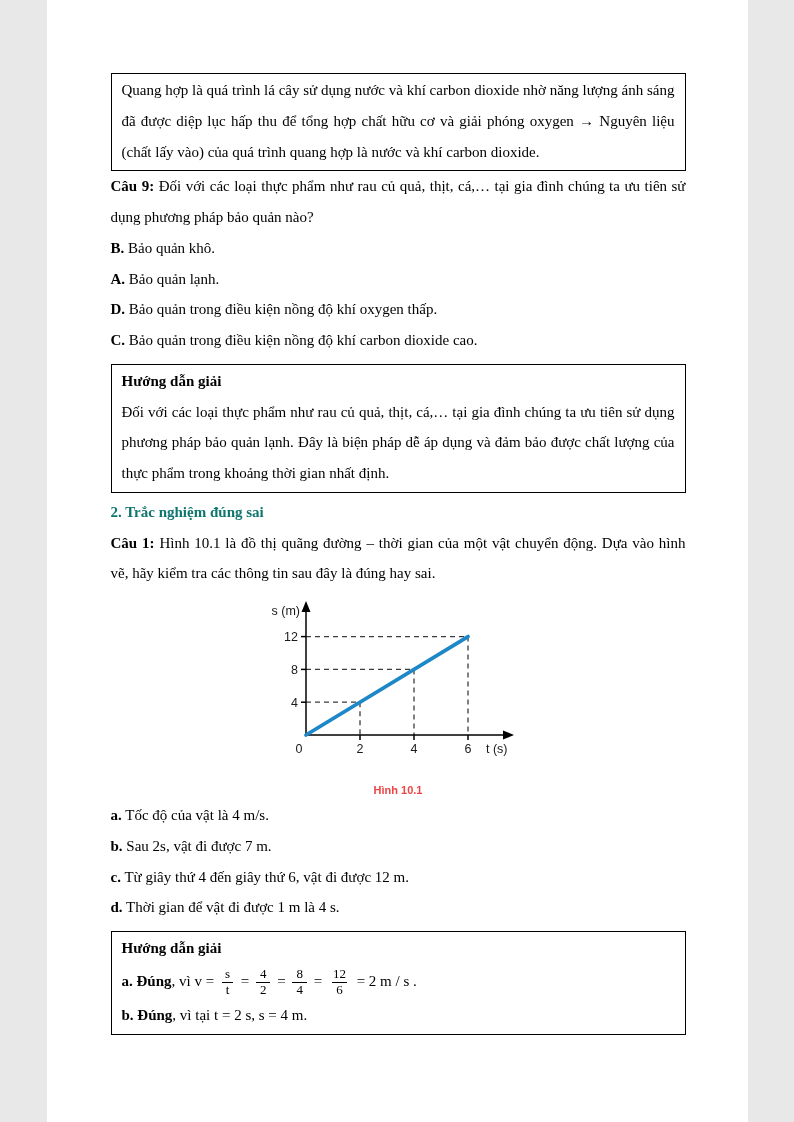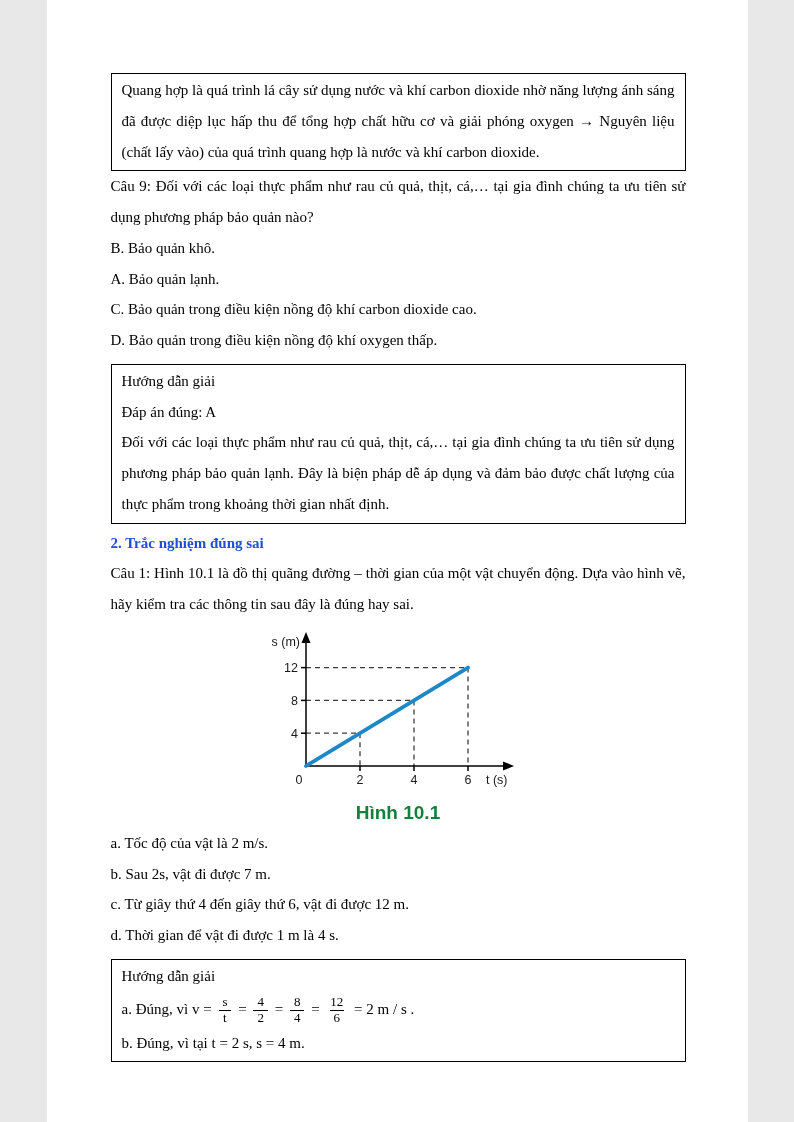--- a/index.html
+++ b/index.html
@@ -10,26 +10,26 @@
     background:#ffffff;
     box-sizing:border-box;
     padding:73px 62px 30px 64px;
     font-family:"Liberation Serif", serif;
     font-size:15px;
     color:#000;
     overflow:hidden;
   }
   .para { margin:0; line-height:2.05; text-align:justify; }
   .line { margin:0; line-height:2.05; }
-  b { font-weight:normal; }
+  b { font-weight:bold; }
   .box { border:1px solid #000; padding:1px 10px 3px 10px; }
   .solution { margin-top:8px; }
   .heading-red { margin-top:4px; font-weight:bold; }
   .chart-wrap { text-align:center; margin:8px 0 4px 0; }
-  .caption { font-family:"Liberation Sans", sans-serif; font-weight:bold; font-size:19px; margin-top:6px; color:#15803d; }
+  .caption { font-family:"Liberation Sans", sans-serif; font-weight:bold; font-size:11px; margin-top:19px; color:#ef4444; }
   .axis, .tickmark { stroke:#000; stroke-width:1.5; }
   .arrowhead { fill:#000; }
   .clabel { font-family:"Liberation Sans", sans-serif; font-size:12.5px; fill:#1a1a1a; }
   [data-name="guide-lines"] polyline { fill:none; stroke:#3c3c3c; stroke-width:1.3; stroke-dasharray:5 4; }
   .math { white-space:nowrap; }
   .frac { display:inline-flex; flex-direction:column; align-items:center; vertical-align:middle; font-size:13px; line-height:1.15; margin:0 3px; }
   .frac .num { padding:0 4px; }
   .frac .den { border-top:1px solid #000; padding:0 4px; }
   .formula-line { padding:2px 0; }
 </style>
@@ -39,30 +39,29 @@
 <div class="page" data-name="worksheet-page">
 
   <div class="box" data-name="intro-box">
     <p class="para" data-name="intro-text">Quang hợp là quá trình lá cây sử dụng nước và khí carbon dioxide nhờ năng lượng ánh sáng đã được diệp lục hấp thu để tổng hợp chất hữu cơ và giải phóng oxygen → Nguyên liệu (chất lấy vào) của quá trình quang hợp là nước và khí carbon dioxide.</p>
   </div>
 
   <p class="para" data-name="question-9"><b data-name="question-9-label">Câu 9:</b><span data-name="question-9-text"> Đối với các loại thực phẩm như rau củ quả, thịt, cá,… tại gia đình chúng ta ưu tiên sử dụng phương pháp bảo quản nào?</span></p>
 
   <div class="line" data-name="question-9-option-b"><b data-name="option-b-label">B.</b><span data-name="option-b-text"> Bảo quản khô.</span></div>
   <div class="line" data-name="question-9-option-a"><b data-name="option-a-label">A.</b><span data-name="option-a-text"> Bảo quản lạnh.</span></div>
+  <div class="line" data-name="question-9-option-d"><b data-name="option-d-label">D.</b><span data-name="option-d-text"> Bảo quản trong điều kiện nồng độ khí oxygen thấp.</span></div>
   <div class="line" data-name="question-9-option-c"><b data-name="option-c-label">C.</b><span data-name="option-c-text"> Bảo quản trong điều kiện nồng độ khí carbon dioxide cao.</span></div>
-  <div class="line" data-name="question-9-option-d"><b data-name="option-d-label">D.</b><span data-name="option-d-text"> Bảo quản trong điều kiện nồng độ khí oxygen thấp.</span></div>
 
   <div class="box solution" data-name="solution-9-box">
     <p class="line" data-name="solution-9-title"><b>Hướng dẫn giải</b></p>
-    <p class="line" data-name="solution-9-answer"><b>Đáp án đúng: A</b></p>
     <p class="para" data-name="solution-9-explanation">Đối với các loại thực phẩm như rau củ quả, thịt, cá,… tại gia đình chúng ta ưu tiên sử dụng phương pháp bảo quản lạnh. Đây là biện pháp dễ áp dụng và đảm bảo được chất lượng của thực phẩm trong khoảng thời gian nhất định.</p>
   </div>
 
-  <p class="line heading-red" data-name="section-2-heading" style="color: #1d4ed8;">2. Trắc nghiệm đúng sai</p>
+  <p class="line heading-red" data-name="section-2-heading" style="color: #0f766e;">2. Trắc nghiệm đúng sai</p>
 
   <p class="para" data-name="question-1"><b data-name="question-1-label">Câu 1:</b><span data-name="question-1-text"> Hình 10.1 là đồ thị quãng đường – thời gian của một vật chuyển động. Dựa vào hình vẽ, hãy kiểm tra các thông tin sau đây là đúng hay sai.</span></p>
 
   <div class="chart-wrap" data-name="figure-10-1">
     <svg data-name="distance-time-chart" width="280" height="164" viewBox="0 0 280 164" xmlns="http://www.w3.org/2000/svg">
       <g data-name="guide-lines">
           <polyline points="48,105.2 102,105.2 102,138"></polyline>
           <polyline points="48,72.4 156,72.4 156,138"></polyline>
           <polyline points="48,39.60000000000001 210,39.60000000000001 210,138"></polyline>
         </g>
@@ -87,21 +86,21 @@
           <text x="210" y="156" text-anchor="middle" class="clabel">6</text>
         </g>
       <polyline data-name="distance-time-line" fill="none" stroke-width="3.8" stroke-linecap="round" points="48,138 210,39.60000000000001" stroke="#1d87c8"></polyline>
       <text class="clabel" data-name="y-axis-label" x="42" y="18" text-anchor="end">s (m)</text>
       <text class="clabel" data-name="x-axis-label" x="228" y="156">t (s)</text>
       <text class="clabel" data-name="origin-label" x="41" y="156" text-anchor="middle">0</text>
     </svg>
     <div class="caption" data-name="figure-caption">Hình 10.1</div>
   </div>
 
-  <div class="line" data-name="statement-a"><b data-name="statement-a-label">a.</b><span data-name="statement-a-text"> Tốc độ của vật là 2 m/s.</span></div>
+  <div class="line" data-name="statement-a"><b data-name="statement-a-label">a.</b><span data-name="statement-a-text"> Tốc độ của vật là 4 m/s.</span></div>
   <div class="line" data-name="statement-b"><b data-name="statement-b-label">b.</b><span data-name="statement-b-text"> Sau 2s, vật đi được 7 m.</span></div>
   <div class="line" data-name="statement-c"><b data-name="statement-c-label">c.</b><span data-name="statement-c-text"> Từ giây thứ 4 đến giây thứ 6, vật đi được 12 m.</span></div>
   <div class="line" data-name="statement-d"><b data-name="statement-d-label">d.</b><span data-name="statement-d-text"> Thời gian để vật đi được 1 m là 4 s.</span></div>
 
   <div class="box solution" data-name="solution-1-box">
     <p class="line" data-name="solution-1-title"><b>Hướng dẫn giải</b></p>
     <p class="line formula-line" data-name="solution-1a"><b data-name="solution-1a-verdict">a. Đúng</b><span data-name="solution-1a-lead">, vì </span><span class="math" data-name="velocity-formula"><span>v = </span><span class="frac" data-name="fraction-s-t">
             <span class="num">s</span>
             <span class="den">t</span>
           </span><span> = </span><span class="frac" data-name="fraction-4-2">

